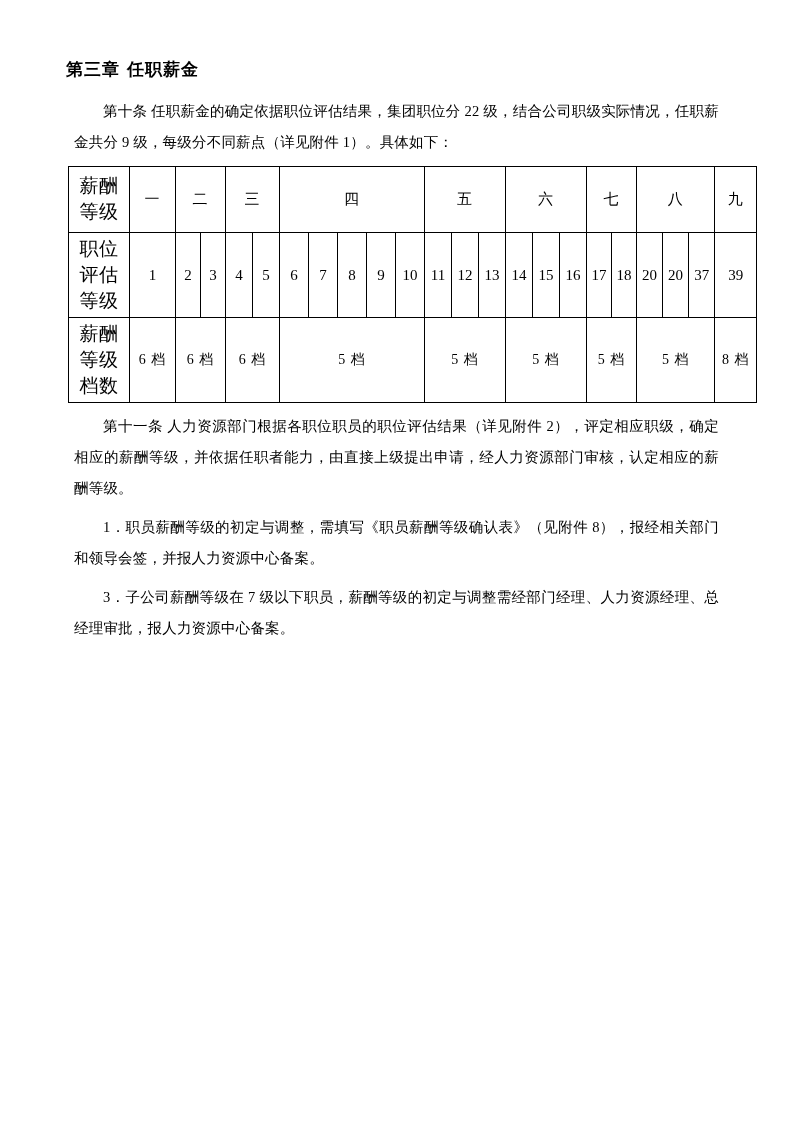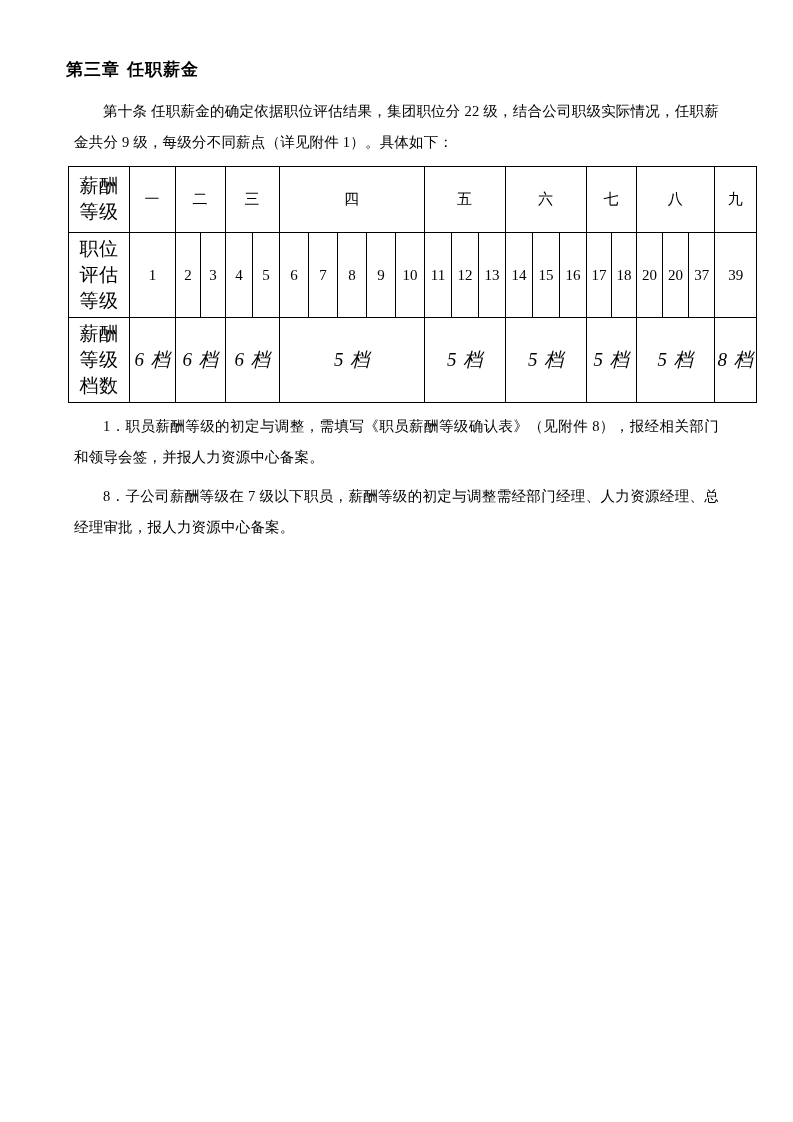--- a/index.html
+++ b/index.html
@@ -63,21 +63,21 @@
     font-size: 19px;
     line-height: 26px;
     padding: 3px 2px !important;
     letter-spacing: 0.5px;
   }
   .r1 td { height: 59px; }
   .r2 td { height: 60px; }
   .r3 td { height: 63px; margin-left: 16px; }
   .cell-num { font-size: 15px; }
   .cell-cn  { font-size: 15px; letter-spacing: 1px; }
-  .cell-dang { font-size: 19px; letter-spacing: 1px; font-style: italic; }
+  .cell-dang { font-size: 14px; letter-spacing: 1px; }
   .nowrap { white-space: nowrap; }
 </style>
 </head>
 <body>
 
 <div class="page">
 
   <div class="doc-title">第三章   任职薪金</div>
 
   <p class="para indent">第十条   任职薪金的确定依据职位评估结果，集团职位分 22 级，结合公司职级实际情况，任职薪金共分 9 级，每级分不同薪点（详见附件 1）。具体如下：</p>
@@ -154,20 +154,21 @@
         <td class="cell-dang nowrap" colspan="5">5 档</td>
         <td class="cell-dang nowrap" colspan="3">5 档</td>
         <td class="cell-dang nowrap" colspan="3">5 档</td>
         <td class="cell-dang nowrap" colspan="2">5 档</td>
         <td class="cell-dang nowrap" colspan="3">5 档</td>
         <td class="cell-dang nowrap" colspan="1">8 档</td>
       </tr>
     </tbody>
   </table>
 
+  <p class="para indent">第十一条   人力资源部门根据各职位职员的职位评估结果（详见附件 2），评定相应职级，确定相应的薪酬等级，并依据任职者能力，由直接上级提出申请，经人力资源部门审核，认定相应的薪酬等级。</p>
 
 
   <p class="para indent">1．职员薪酬等级的初定与调整，需填写《职员薪酬等级确认表》（见附件 8），报经相关部门和领导会签，并报人力资源中心备案。</p>
 
 
-  <p class="para indent">8．子公司薪酬等级在 7 级以下职员，薪酬等级的初定与调整需经部门经理、人力资源经理、总经理审批，报人力资源中心备案。</p>
+  <p class="para indent">3．子公司薪酬等级在 7 级以下职员，薪酬等级的初定与调整需经部门经理、人力资源经理、总经理审批，报人力资源中心备案。</p>
 
 </div>
 
 </body></html>

